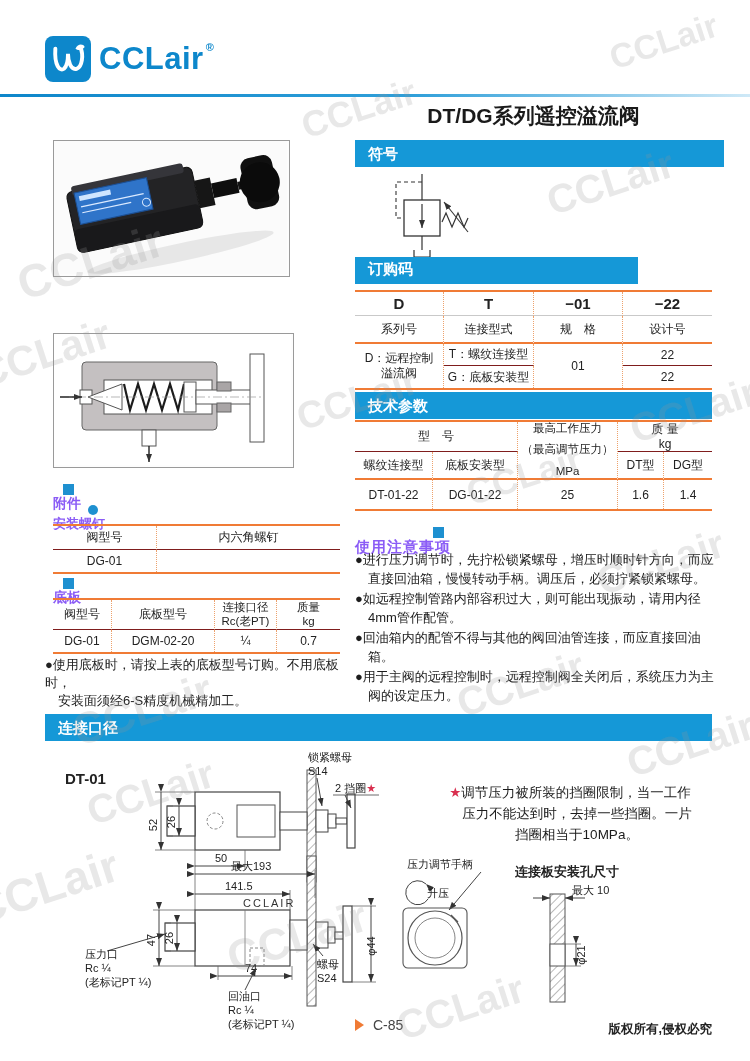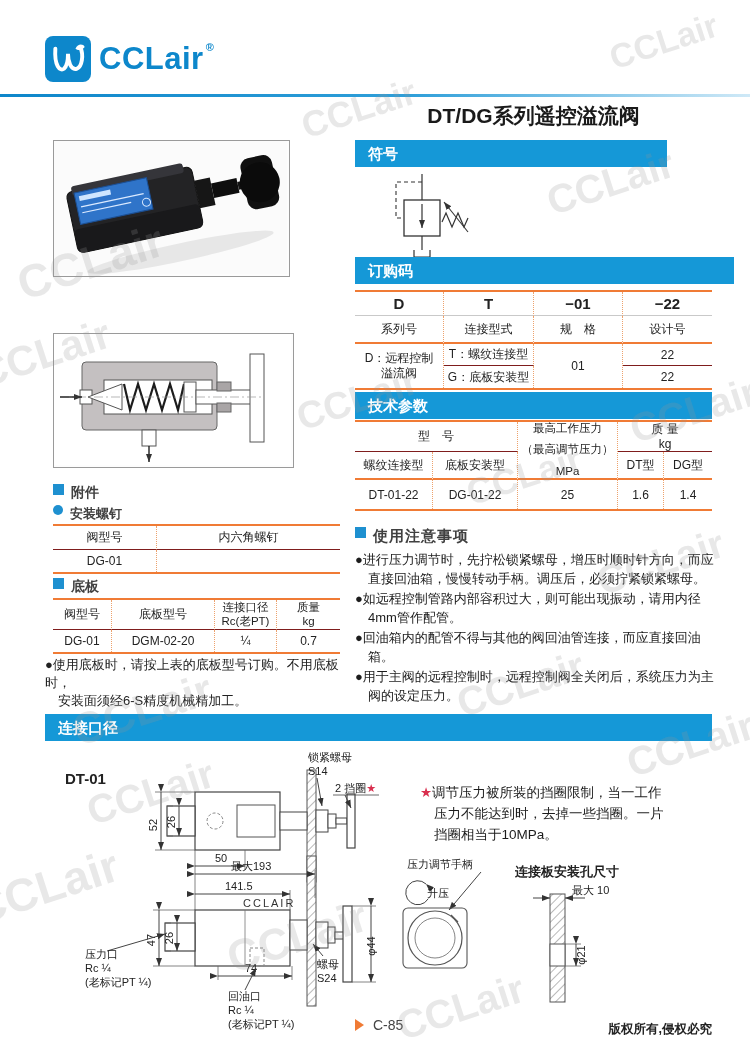--- a/index.html
+++ b/index.html
@@ -21,21 +21,21 @@
               font-size:21px;font-weight:bold;color:#1a1a1a;z-index:2;}
 
   
   .bar{position:absolute;height:27px;background:#1598d7;color:#fff;font-size:15px;font-weight:bold;
        line-height:27px;padding-left:13px;box-sizing:border-box;z-index:2;}
 
   
   .figbox{position:absolute;background:#fdfdfd;border:1px solid #9a9a9a;z-index:2;}
 
   
-  .mini-head{position:absolute;display:flex;align-items:flex-start;font-weight:bold;font-size:14px;color:#404040;z-index:2;}
+  .mini-head{position:absolute;display:flex;align-items:flex-end;font-weight:bold;font-size:14px;color:#8b5cf6;z-index:2;flex-direction:column;}
   .sq{width:11px;height:11px;background:#1e90d0;margin-right:7px;flex:0 0 auto;}
   .dot{width:10px;height:10px;border-radius:50%;background:#1e90d0;margin-right:7px;flex:0 0 auto;}
 
   
   .gtable{position:absolute;display:grid;box-sizing:border-box;z-index:2;
           border-top:2px solid #f07b35;border-bottom:2px solid #f07b35;font-size:12px;color:#222;}
   .gtable>div{display:flex;align-items:center;justify-content:center;text-align:center;box-sizing:border-box;}
   .bd-r{border-right:1px dotted #eda26d;}
   .bb-gray{border-bottom:1px solid #c9c9c9;}
   .bb-or2{border-bottom:2px solid #f07b35;}
@@ -44,21 +44,21 @@
   .two-line{flex-direction:column;line-height:15px;}
   .hdr-sm{font-size:11.5px;line-height:13.5px;flex-direction:column;}
 
   .note-text{position:absolute;font-size:13px;color:#222;line-height:18px;z-index:2;}
 
   
   .usage-list{position:absolute;left:355px;top:550px;width:360px;font-size:13px;line-height:19px;color:#1c1c1c;z-index:2;}
   .usage-item{padding-left:13px;text-indent:-13px;margin-bottom:1px;}
 
   
-  .star-note{position:absolute;left:420px;top:782px;width:300px;font-size:13.5px;line-height:21px;color:#1c1c1c;z-index:2;}
+  .star-note{position:absolute;left:420px;top:782px;width:300px;font-size:13.5px;line-height:21px;color:#1c1c1c;z-index:2;text-align:center;}
   .star-note .cont{padding-left:14px;}
   .red{color:#d9304f;}
 
   
   .footer-page{position:absolute;left:355px;top:1017px;display:flex;align-items:center;font-size:14px;color:#444;z-index:2;}
   .tri{width:0;height:0;border-left:9px solid #f07b35;border-top:6px solid transparent;border-bottom:6px solid transparent;margin-right:9px;}
   .copyright{position:absolute;right:38px;top:1021px;font-size:12.5px;font-weight:bold;color:#222;z-index:2;}
 
   svg text{font-family:"Liberation Sans","DejaVu Sans",sans-serif;fill:#222;}
   .dims-svg text{font-size:11px;}
@@ -167,33 +167,33 @@
     <div class="bd-r">DG-01</div>
     <div class="bd-r">DGM-02-20</div>
     <div class="bd-r">¼</div>
     <div>0.7</div>
   </div>
   <div class="note-text" style="left:45px;top:656px;width:302px;">
     <div>●使用底板时，请按上表的底板型号订购。不用底板时，</div>
     <div style="padding-left:13px;">安装面须经6-S精度机械精加工。</div>
   </div>
 
-  <div class="bar" style="left:355px;top:140px;width:312px;">符号</div>
+  <div class="bar" style="left:355px;top:140px;width:369px;">符号</div>
   <svg class="abs" style="left:372px;top:170px;z-index:2;" width="112" height="88" viewBox="0 0 112 88">
     <line x1="50" y1="4" x2="50" y2="30" stroke="#333" stroke-width="1.2"></line>
     <path d="M50,12 L24,12 L24,48 L32,48" stroke="#333" stroke-width="1.1" fill="none" stroke-dasharray="4,3"></path>
     <rect x="32" y="30" width="36" height="36" fill="none" stroke="#333" stroke-width="1.3"></rect>
     <line x1="50" y1="34" x2="50" y2="58" stroke="#333" stroke-width="1.2" marker-end="url(#ar)"></line>
     <path d="M70,52 l4,-9 l6,14 l6,-14 l6,14 l4,-9" stroke="#333" stroke-width="1.2" fill="none"></path>
     <line x1="96" y1="62" x2="72" y2="32" stroke="#333" stroke-width="1.1" marker-end="url(#ar)"></line>
     <line x1="50" y1="66" x2="50" y2="80" stroke="#333" stroke-width="1.2"></line>
     <path d="M42,80 L42,87 L58,87 L58,80" stroke="#333" stroke-width="1.2" fill="none"></path>
   </svg>
 
-  <div class="bar" style="left:355px;top:257px;width:379px;">订购码</div>
+  <div class="bar" style="left:355px;top:257px;width:283px;font-family:Liberation Mono, monospace;">订购码</div>
   <div class="gtable" style="left:355px;top:290px;width:357px;grid-template-columns:89px 90px 89px 89px;grid-template-rows:24px 28px 22px 22px;">
     <div class="codecell bd-r bb-gray">D</div>
     <div class="codecell bd-r bb-gray">T</div>
     <div class="codecell bd-r bb-gray">−01</div>
     <div class="codecell bb-gray">−22</div>
     <div class="bd-r bb-or2">系列号</div>
     <div class="bd-r bb-or2">连接型式</div>
     <div class="bd-r bb-or2">规　格</div>
     <div class="bb-or2">设计号</div>
     <div class="bd-r two-line" style="grid-row:3/5;">

